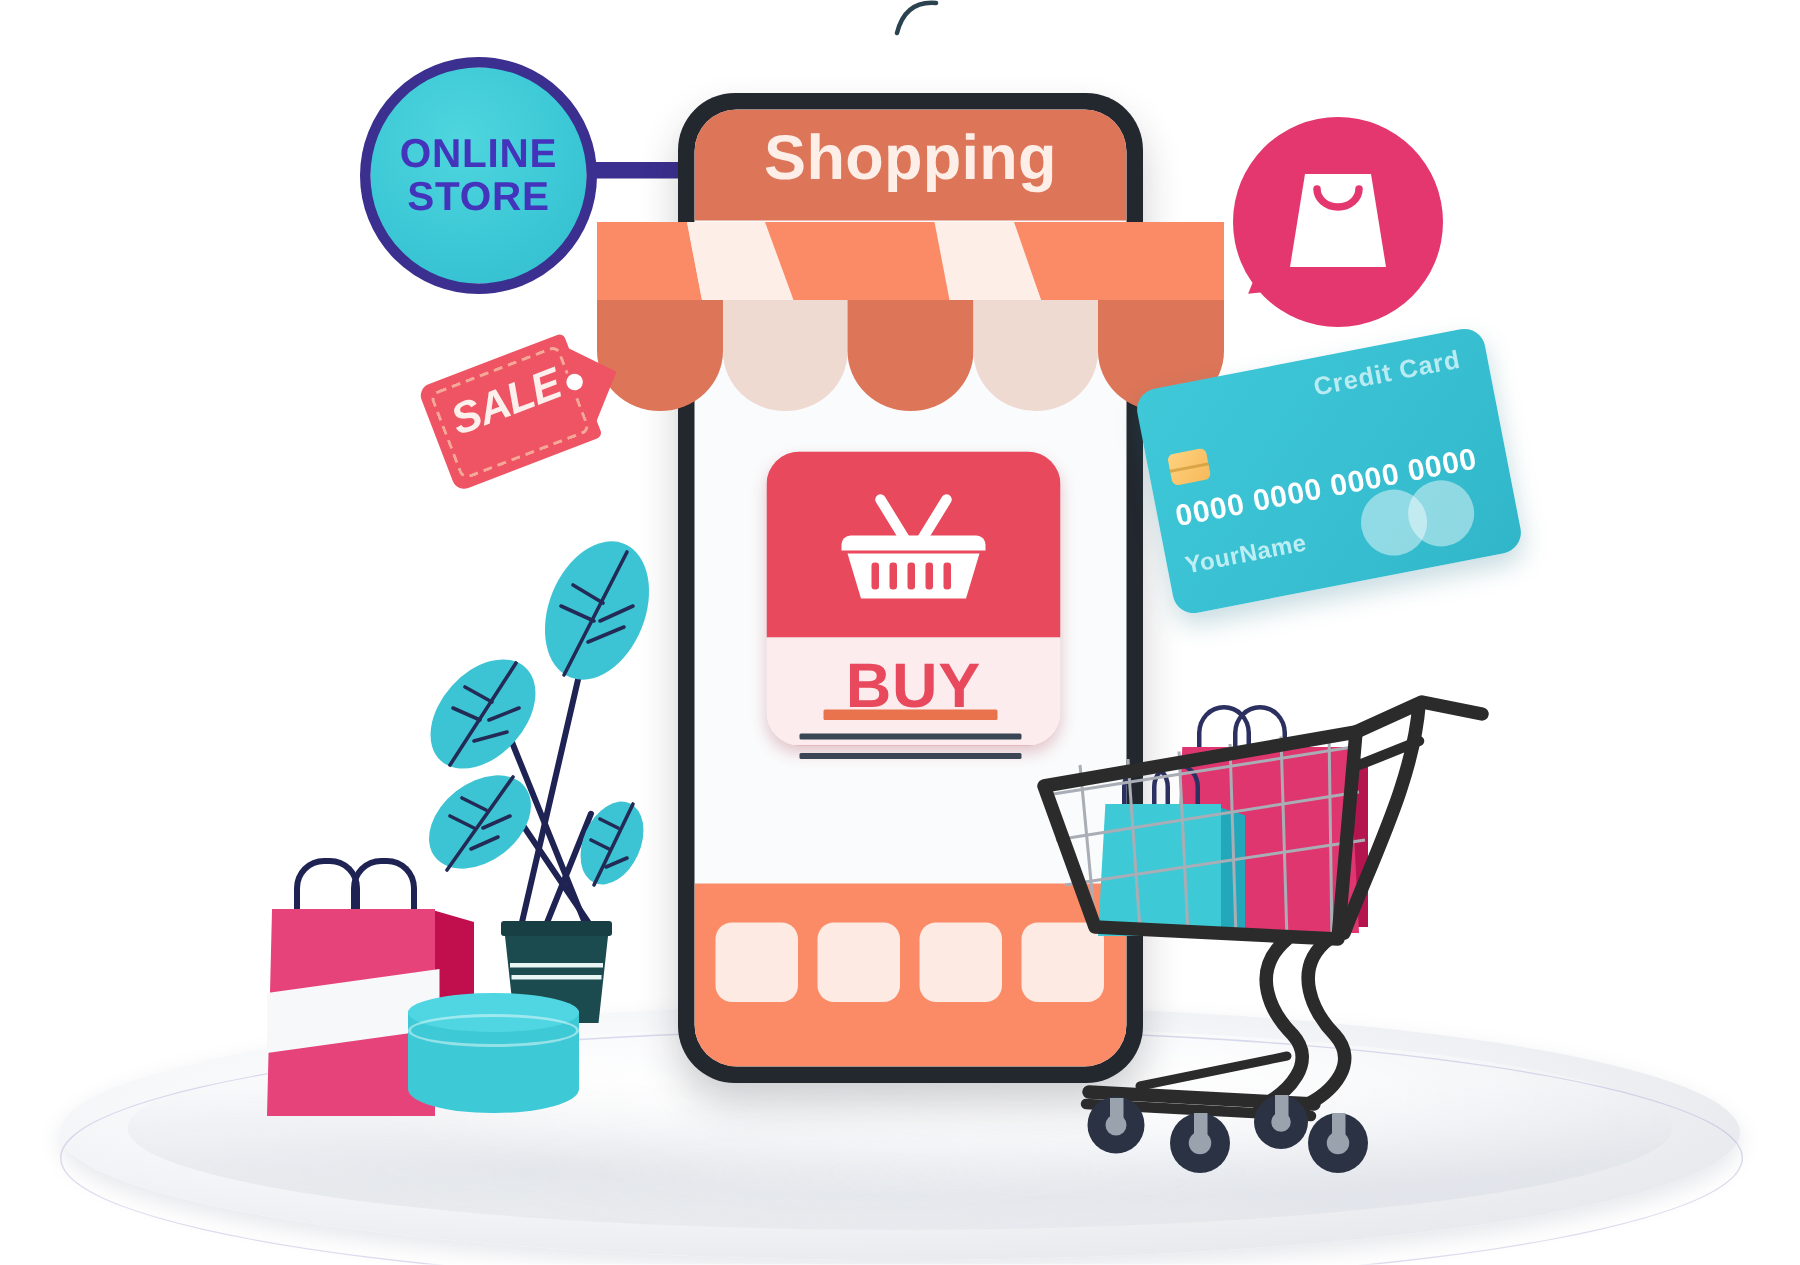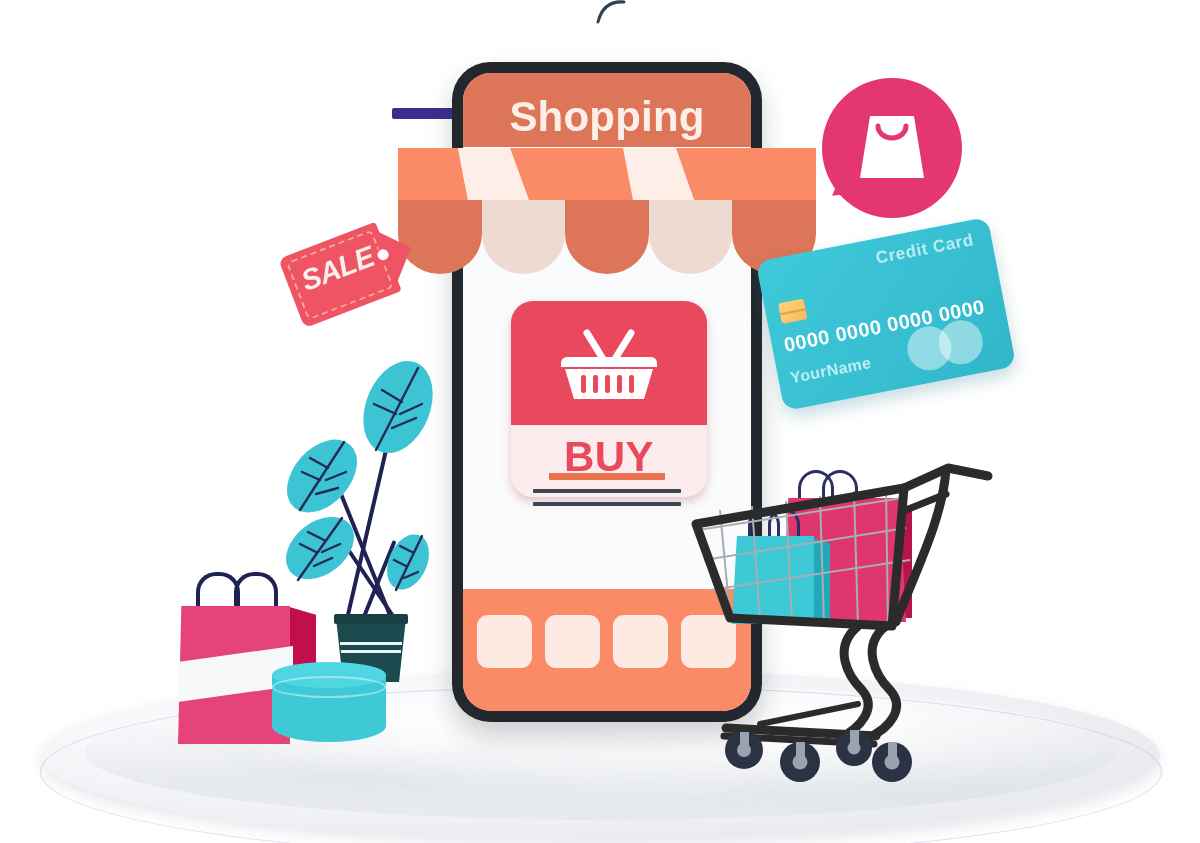--- a/index.html
+++ b/index.html
@@ -34,21 +34,21 @@
   }
   #screen{
     position:absolute;left:11px;top:11px;width:288px;height:638px;
     background:#fafbfc;border-radius:28px;overflow:hidden;
   }
   #phone-header{
     position:absolute;left:0;top:0;width:100%;height:74px;background:#dd7558;
   }
   #phone-title{
     position:absolute;left:0;top:8px;width:100%;text-align:center;
-    font-size:42px;font-weight:bold;color:#fdeee8;letter-spacing:.2px;margin-top:12px;
+    font-size:42px;font-weight:bold;color:#fdeee8;letter-spacing:.2px;
   }
   #bottom-bar{
     position:absolute;left:0;bottom:0;width:100%;height:122px;background:#fb8b67;
   }
   #bottom-icons{
     position:absolute;left:14px;top:26px;display:flex;gap:13px;
   }
   .nav-tile{width:55px;height:53px;border-radius:11px;background:#fdeae2;}
   #text-lines{position:absolute;left:0;top:400px;width:100%;}
   #line-accent{margin:0 auto;width:116px;height:7px;background:#e8734d;border-radius:1px;}
@@ -176,20 +176,24 @@
 
   <div id="platform" class="abs"></div>
   <div id="platform-rim" class="abs"></div>
 
   <svg id="top-arc" class="abs" viewBox="0 0 30 24">
     <path d="M2 22 C6 6 16 1 28 2" stroke="#2b4250" stroke-width="3" fill="none" stroke-linecap="round"></path>
   </svg>
 
   <div id="badge-connector" class="abs"></div>
 
+  <div id="badge" class="abs">
+    <div class="badge-line">ONLINE</div>
+    <div class="badge-line">STORE</div>
+  </div>
 
   <div id="phone" class="abs">
     <div id="screen">
 
       <div id="phone-header"></div>
       <div id="phone-title">Shopping</div>
 
       <div id="buy-card">
         <div id="buy-top"></div>
         <svg id="basket" width="100" height="76" viewBox="0 0 100 76">

